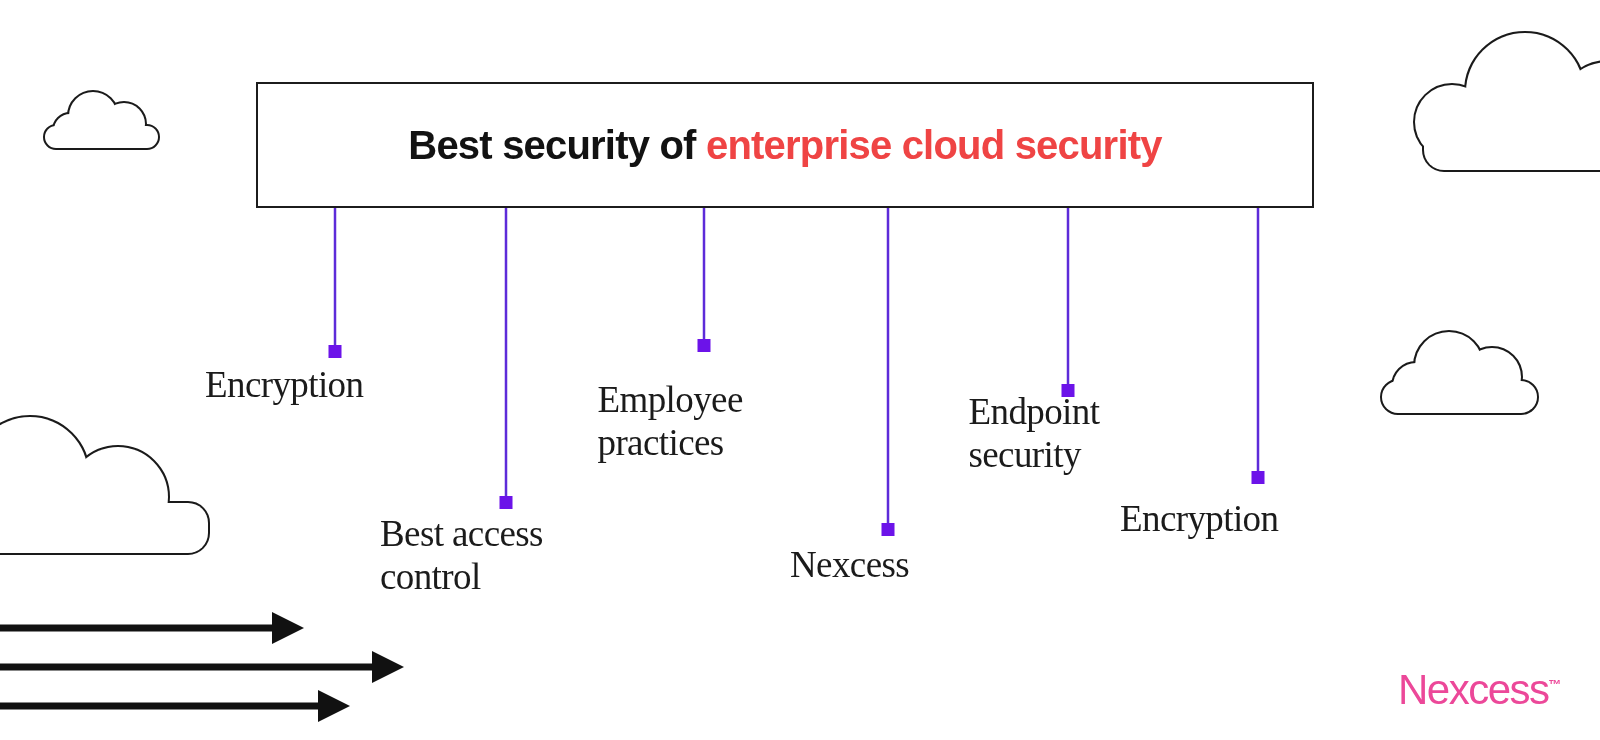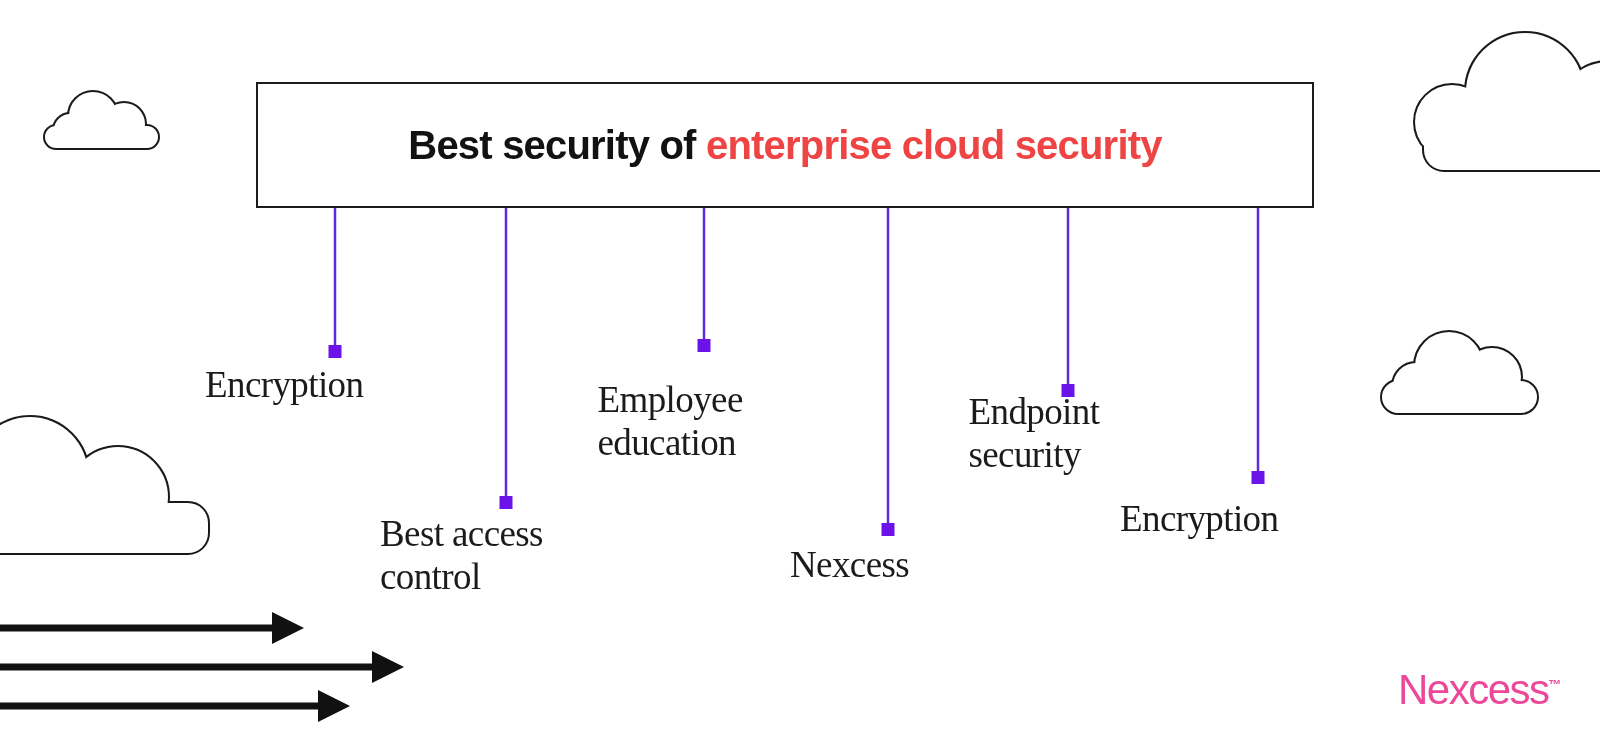--- a/index.html
+++ b/index.html
@@ -124,18 +124,18 @@
     <rect x="1251.5" y="471" width="13" height="13"></rect>
   </g>
 </svg>
 
 <div class="title-box">
   <div class="title"><span>Best security of </span><span class="hl">enterprise cloud security</span></div>
 </div>
 
 <div class="label" style="left:335px;  top:363px; width:260px;">Encryption</div>
 <div class="label" style="left:500px;  top:512px; width:240px;">Best access control</div>
-<div class="label" style="left:705px;  top:378px; width:215px;">Employee education</div>
+<div class="label" style="left:705px;  top:378px; width:215px;">Employee practices</div>
 <div class="label" style="left:890px;  top:543px; width:200px;">Nexcess</div>
 <div class="label" style="left:1066px; top:390px; width:195px;">Endpoint security</div>
 <div class="label" style="left:1260px; top:497px; width:280px;">Encryption</div>
 
 <div class="brand"><span>Nexcess</span><sup>™</sup></div>
 
 </body></html>

